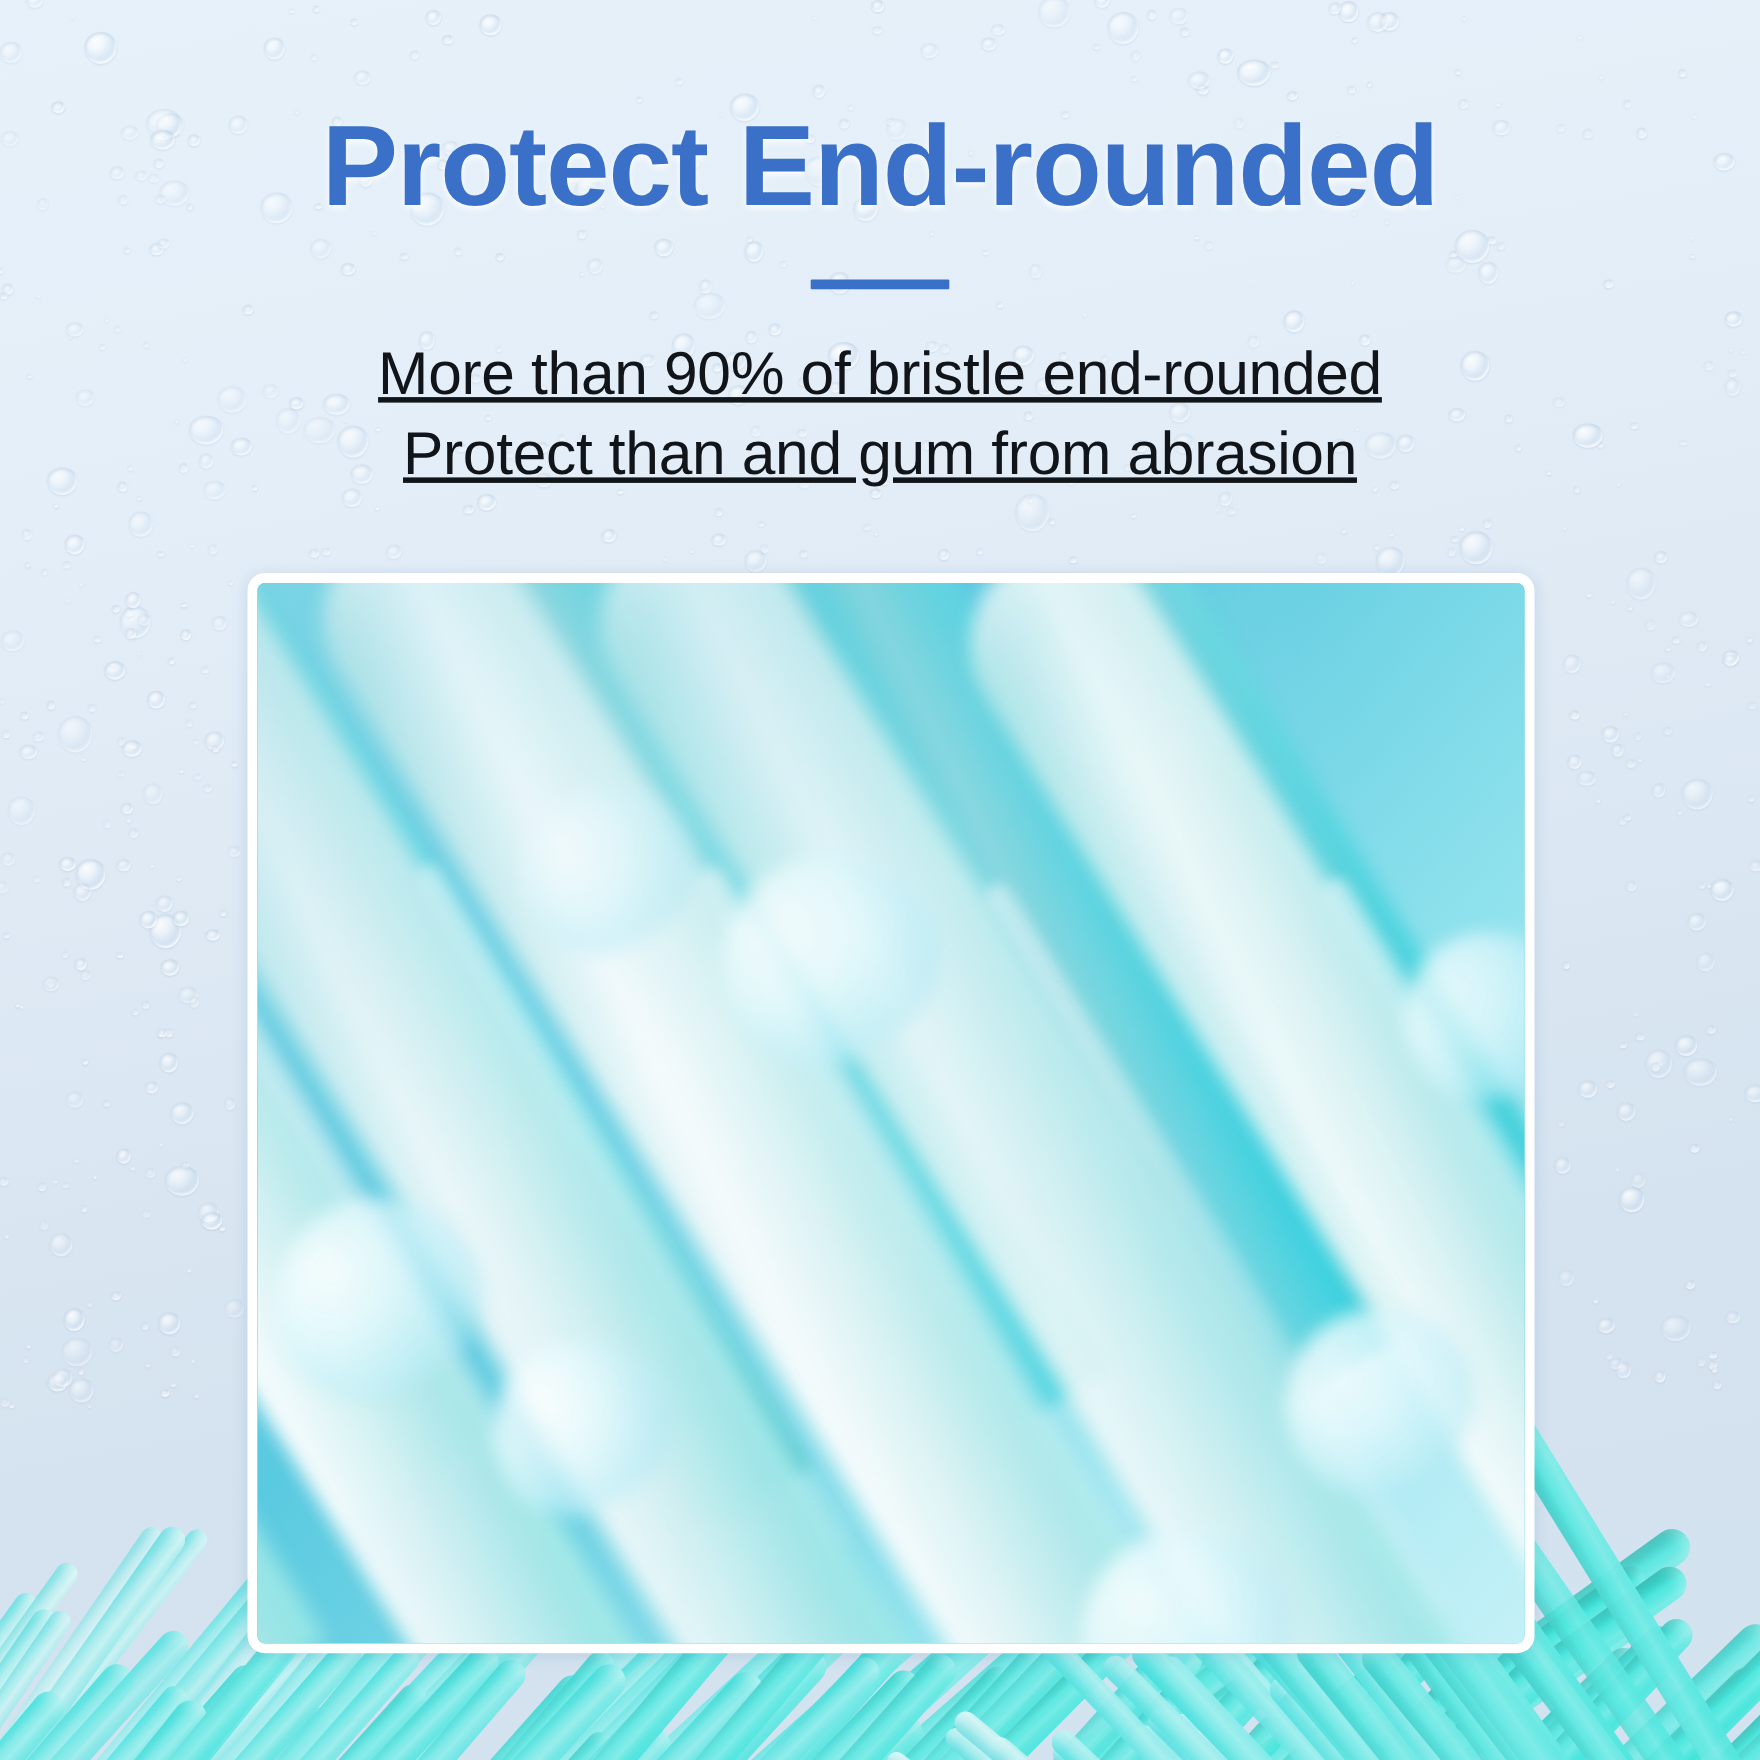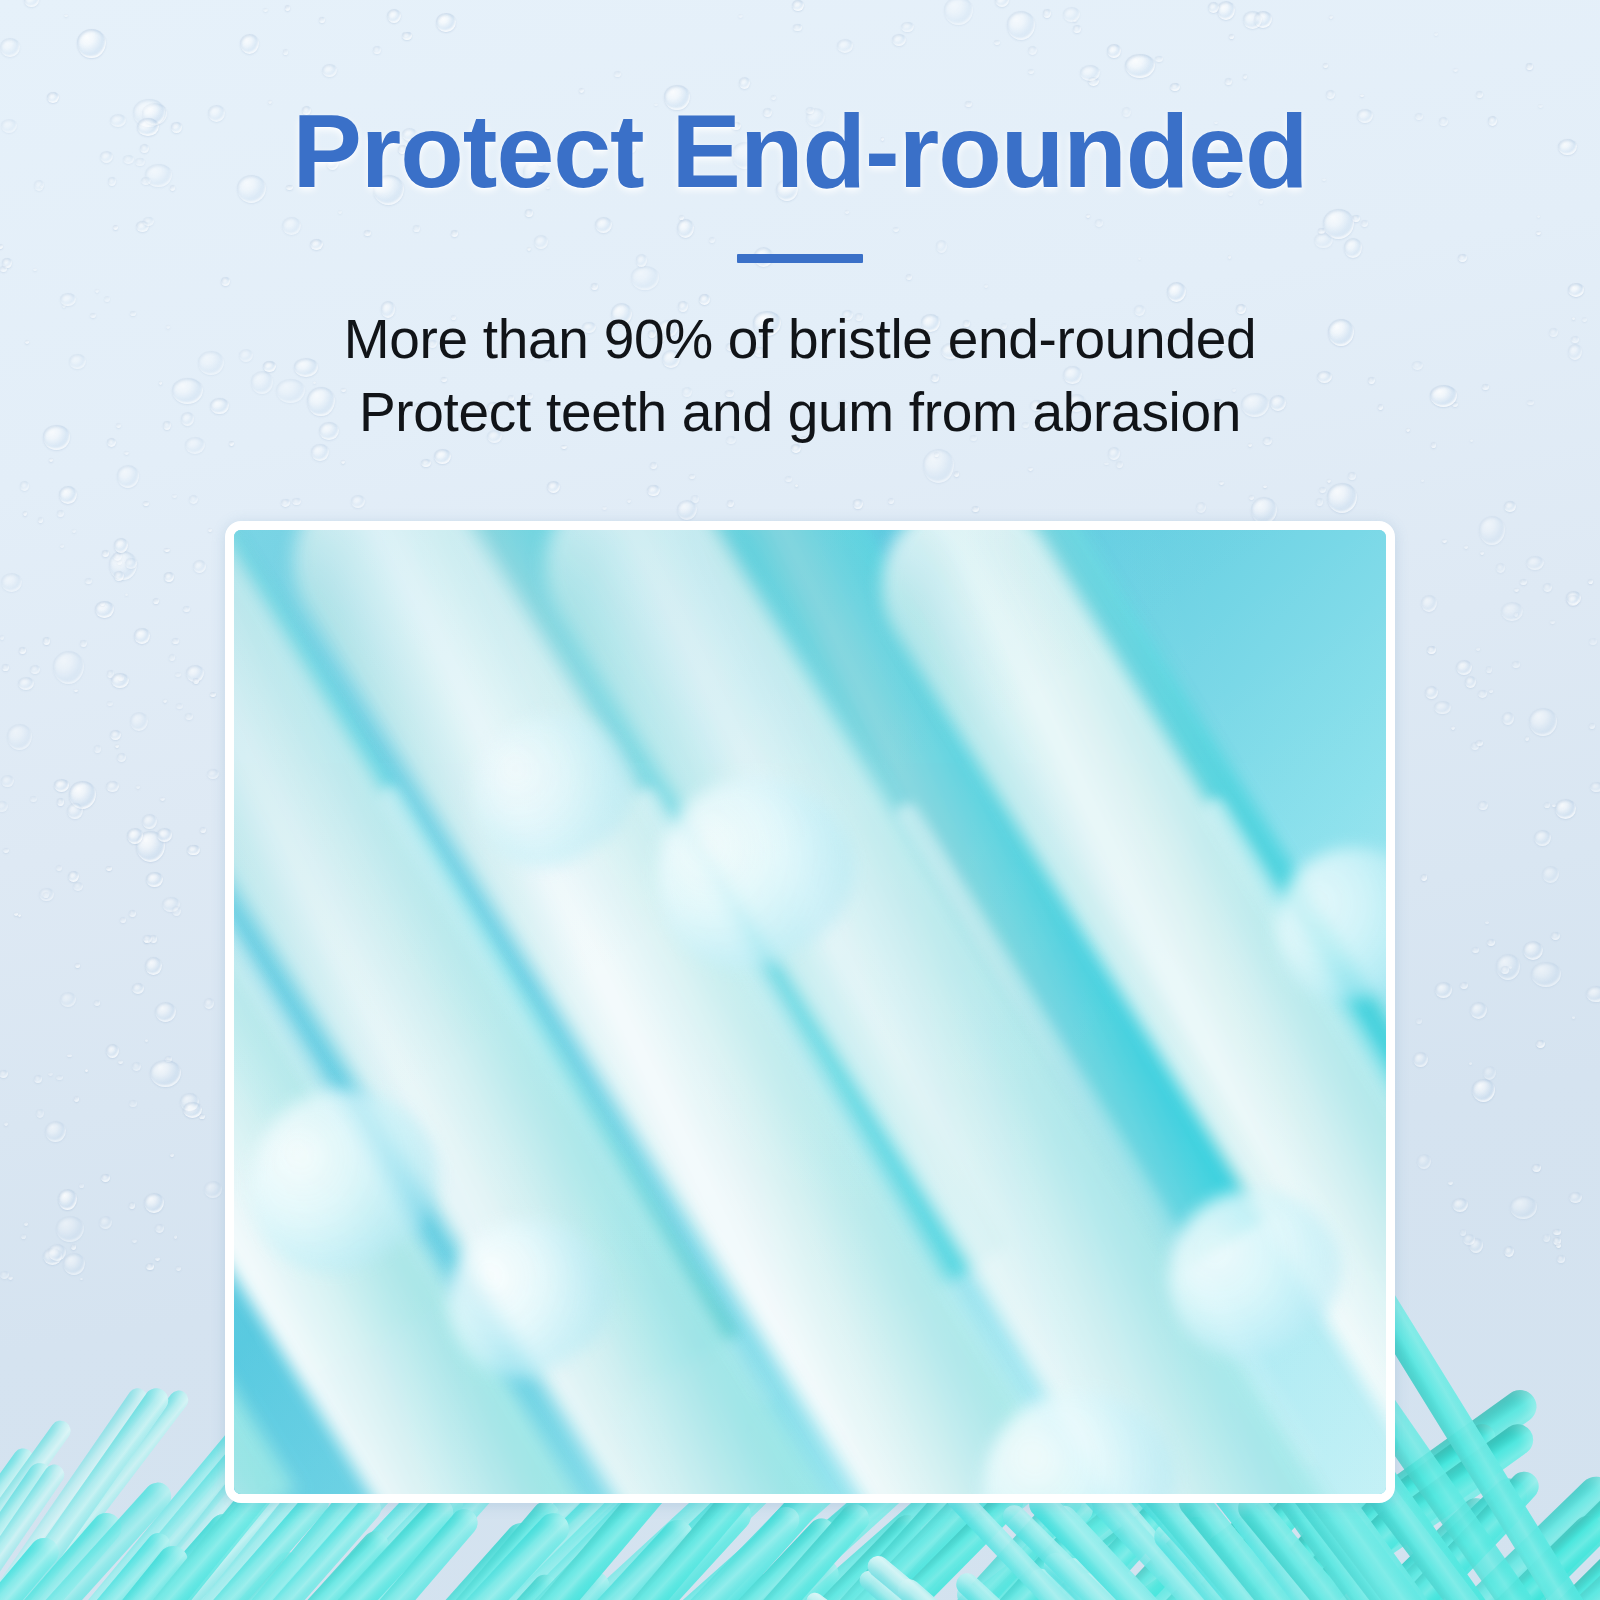--- a/index.html
+++ b/index.html
@@ -72,21 +72,21 @@
     border-radius:1px;
   }
   .subtitle{
     margin-top:40px;
     font-size:55px;
     line-height:1.32;
     font-weight:normal;
     color:#111418;
     letter-spacing:-.3px;
   }
-  .subtitle div{ white-space:nowrap; }
+  .subtitle div{ white-space:nowrap;text-decoration:underline; }
 
   
   #photoCard{
     position:absolute;
     left:225px; top:521px;
     width:1170px; height:982px;
     z-index:5;
     border:9px solid #ffffff;
     border-radius:16px;
     overflow:hidden;
@@ -804,21 +804,21 @@
       <div class="drop" style="left: 1510.25px; top: 1196.45px; width: 26.7723px; height: 22.4465px; opacity: 0.51;"></div>
       <div class="drop" style="left: 172.42px; top: 493.678px; width: 4.58146px; height: 4.60055px; opacity: 0.47;"></div>
       <div class="drop" style="left: 679.121px; top: 215.191px; width: 4.73266px; height: 4.80125px; opacity: 0.72;"></div>
     </div>
 
   <div class="header">
     <div id="title">Protect End-rounded</div>
     <div id="divider"></div>
     <div class="subtitle">
       <div>More than 90% of bristle end-rounded</div>
-      <div>Protect teeth and gum from abrasion</div>
+      <div>Protect than and gum from abrasion</div>
     </div>
   </div>
 
   <div id="photoCard">
     <div id="photoInner">
         <div class="macro" style="width: 165px; height: 1180px; left: -90px; bottom: -40px; transform: rotate(-32deg); filter: blur(9px); opacity: 0.93; background: linear-gradient(96deg, rgb(149, 220, 223) 0%, rgb(203, 238, 239) 16%, rgb(247, 252, 252) 34%, rgb(215, 242, 243) 56%, rgb(169, 231, 233) 80%, rgb(125, 226, 223) 100%); box-shadow: rgba(255, 255, 255, 0.44) 0px 26px 44px inset;"></div>
         <div class="macro" style="width: 150px; height: 1120px; left: 68px; bottom: 150px; transform: rotate(-32deg); filter: blur(7px); opacity: 0.96; background: linear-gradient(96deg, rgb(43, 189, 201) 0%, rgb(96, 211, 221) 16%, rgb(149, 218, 224) 34%, rgb(108, 214, 223) 56%, rgb(55, 207, 221) 80%, rgb(28, 194, 196) 100%); box-shadow: rgba(255, 255, 255, 0.25) 0px 26px 44px inset;"></div>
         <div class="macro" style="width: 175px; height: 1260px; left: 196px; bottom: -70px; transform: rotate(-32deg); filter: blur(8px); opacity: 0.94; background: linear-gradient(96deg, rgb(155, 222, 224) 0%, rgb(210, 240, 241) 16%, rgb(251, 253, 254) 34%, rgb(222, 244, 245) 56%, rgb(176, 232, 234) 80%, rgb(132, 227, 224) 100%); box-shadow: rgba(255, 255, 255, 0.45) 0px 26px 44px inset;"></div>
         <div class="macroSheen" style="width: 23px; height: 693px; left: 248.5px; bottom: 131.6px; transform: rotate(-32deg); filter: blur(6px); opacity: 0.55;"></div>
         <div class="macro" style="width: 150px; height: 1040px; left: 364px; bottom: 120px; transform: rotate(-32deg); filter: blur(7px); opacity: 0.96; background: linear-gradient(96deg, rgb(39, 177, 190) 0%, rgb(81, 207, 219) 16%, rgb(135, 214, 221) 34%, rgb(93, 211, 222) 56%, rgb(39, 204, 220) 80%, rgb(25, 180, 183) 100%); box-shadow: rgba(255, 255, 255, 0.23) 0px 26px 44px inset;"></div>

